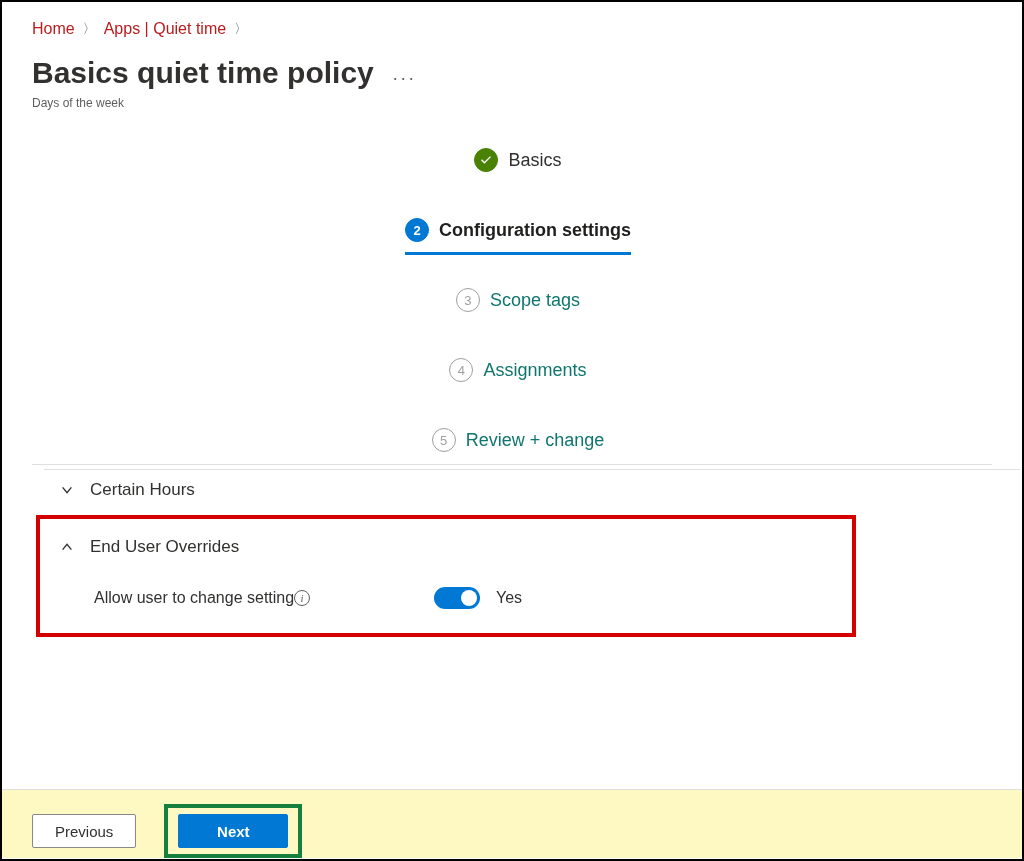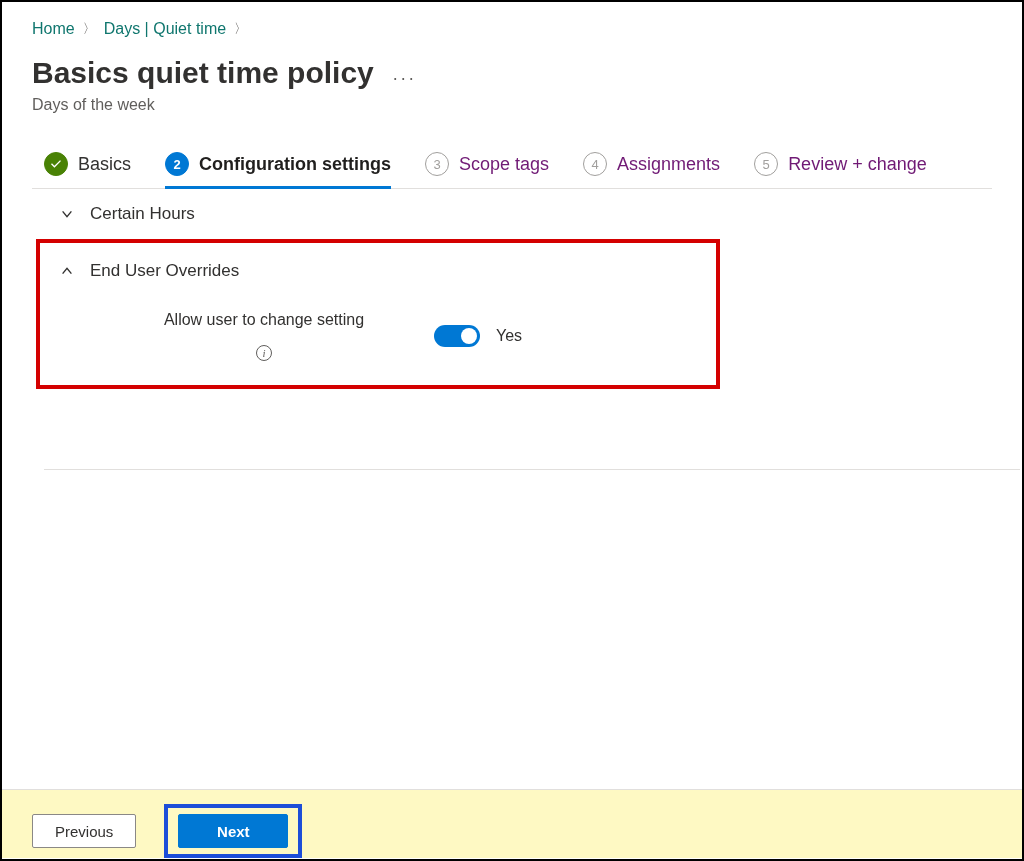--- a/index.html
+++ b/index.html
@@ -17,48 +17,49 @@
   .inner {
     padding: 18px 30px 0 30px;
   }
   .breadcrumb {
     font-size: 16px;
     display: flex;
     align-items: center;
     gap: 8px;
     margin-bottom: 18px;
   }
-  .breadcrumb a { color: #0f766e; text-decoration: none; cursor: pointer; }
+  .breadcrumb a { color: #b91c1c; text-decoration: none; cursor: pointer; }
   .breadcrumb .sep { color: #605e5c; font-size: 13px; }
   h1.title {
     font-size: 30px;
     font-weight: 600;
     margin: 0 0 4px 0;
     display: inline-block;
   }
   .ellipsis {
     display: inline-block;
     margin-left: 14px;
     color: #605e5c;
     letter-spacing: 2px;
     font-size: 18px;
     vertical-align: middle;
   }
   .subtitle {
-    font-size: 16px;
+    font-size: 12px;
     color: #605e5c;
     margin-top: 2px;
     margin-bottom: 38px;
   }
   .tabs {
     display: flex;
     align-items: center;
     gap: 34px;
     border-bottom: 1px solid #e1dfdd;
     padding-left: 12px;
+    flex-direction: column;
   }
   .tab {
     display: flex;
     align-items: center;
     gap: 10px;
     padding-bottom: 12px;
     font-size: 18px;
     cursor: pointer;
     position: relative;
   }
@@ -84,57 +85,56 @@
     font-weight: 600;
   }
   .tab.active .lbl { color: #201f1e; font-weight: 600; }
   .tab.active::after {
     content: "";
     position: absolute;
     left: 0; right: 0; bottom: -1px;
     height: 3px;
     background: #0078d4;
   }
-  .tab.upcoming .lbl { color: #701a75; }
+  .tab.upcoming .lbl { color: #0f766e; }
   .sections { margin-top: 0; }
   .section-row {
     border-bottom: 1px solid #e1dfdd;
     padding-left: 28px;
   }
   .section-header {
     display: flex;
     align-items: center;
     gap: 16px;
     height: 50px;
     font-size: 17px;
     cursor: pointer;
   }
   .chev {
     width: 14px; height: 14px;
     stroke: #323130; stroke-width: 1.6; fill: none;
   }
   .highlight-box {
     border: 4px solid #d40000;
     margin-left: 4px;
-    width: 684px;
+    width: 820px;
     padding: 0 0 24px 20px;
   }
   .highlight-box .section-header { padding-top: 6px; }
   .setting-row {
     display: flex;
     align-items: center;
     padding: 18px 0 0 34px;
     font-size: 16px;
   }
   .setting-label {
     display: flex;
     align-items: center;
-    gap: 16px;
+    gap: 0;
     width: 340px;
-    flex-direction: column;
   }
   .info-ic {
     width: 16px; height: 16px; border: 1px solid #605e5c; border-radius: 50%;
     display: inline-flex; align-items: center; justify-content: center;
     font-size: 11px; color: #605e5c; font-style: italic;
     font-family: Georgia, serif;
   }
   .toggle {
     width: 46px; height: 22px; border-radius: 11px;
     background: #0078d4; position: relative; cursor: pointer;
@@ -171,21 +171,21 @@
     min-width: 100px;
   }
   .btn-secondary {
     background: #fff; border: 1px solid #8a8886; color: #323130;
   }
   .btn-primary {
     background: #0078d4; border: 1px solid #0078d4; color: #fff; font-weight: 600;
     min-width: 110px;
   }
   .next-highlight {
-    border: 4px solid #1d4ed8;
+    border: 4px solid #15803d;
     padding: 6px 10px;
     display: inline-flex;
     justify-content: flex-end;
   }
   .watermark {
     position: absolute;
     left: 50%; transform: translateX(-50%);
     top: 793px;
     font-weight: 800;
     letter-spacing: 0.5px;
@@ -194,21 +194,21 @@
   }
 </style>
 </head>
 <body>
 
 <div class="inner">
 
   <nav class="breadcrumb">
     <a>Home</a>
     <span class="sep">〉</span>
-    <a>Days | Quiet time</a>
+    <a>Apps | Quiet time</a>
     <span class="sep">〉</span>
   </nav>
 
   <div>
     <h1 class="title">Basics quiet time policy</h1>
     <span class="ellipsis">···</span>
   </div>
   <div class="subtitle">Days of the week</div>
 
   <div class="tabs">

